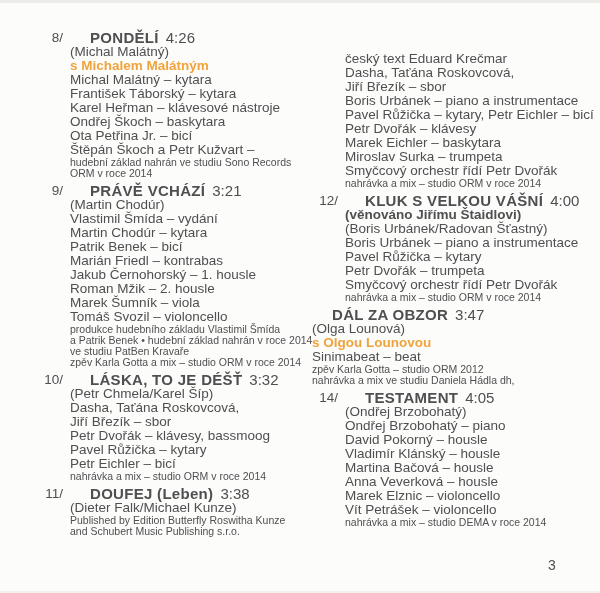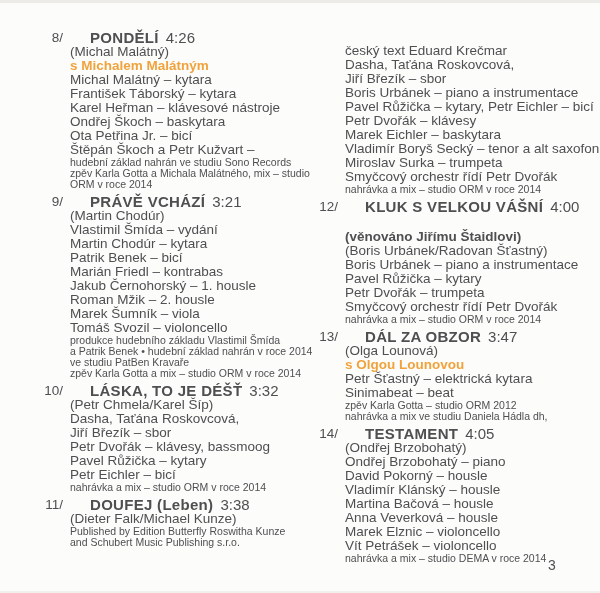--- a/index.html
+++ b/index.html
@@ -15,21 +15,21 @@
   .scan-edge-top {
     position: absolute; top: 0; left: 0; right: 0; height: 3px;
     background: #eceblE8; background: #ecebe8;
   }
   .scan-edge-bottom {
     position: absolute; bottom: 0; left: 0; right: 0; height: 2px;
     background: #f1f0ed;
   }
   .col { position: absolute; }
   .col-left  { left: 30px;  top: 30px; width: 285px; }
-  .col-right { left: 305px; top: 44px; width: 292px; }
+  .col-right { left: 305px; top: 52px; width: 292px; }
 
   .track { display: flex; margin-bottom: 4px; }
   .track-num {
     flex: 0 0 33px;
     width: 33px;
     text-align: right;
     font-size: 13.5px;
     line-height: 15px;
     white-space: nowrap;
   }
@@ -52,21 +52,21 @@
   .line { white-space: nowrap; }
   .line.normal, .line.bold, .line.accent {
     font-size: 13.5px;
     line-height: 14px;
   }
   .line.small {
     font-size: 10.5px;
     line-height: 11px;
   }
   .line.accent { color: var(--accent, #f2a63e); font-weight: bold; }
-  .line.bold { font-weight: bold; margin-top: 16px; }
+  .line.bold { font-weight: bold; }
 
   .page-number {
     position: absolute;
     left: 548px;
     top: 558px;
     font-size: 14px;
     line-height: 15px;
   }
 </style>
 </head>
@@ -83,21 +83,20 @@
       </div>
     <div class="line normal">(Michal Malátný)</div>
           <div class="line accent">s Michalem Malátným</div>
           <div class="line normal">Michal Malátný – kytara</div>
           <div class="line normal">František Táborský – kytara</div>
           <div class="line normal">Karel Heřman – klávesové nástroje</div>
           <div class="line normal">Ondřej Škoch – baskytara</div>
           <div class="line normal">Ota Petřina Jr. – bicí</div>
           <div class="line normal">Štěpán Škoch a Petr Kužvart –</div>
           <div class="line small">hudební základ nahrán ve studiu Sono Records</div>
-          <div class="line small">zpěv Karla Gotta a Michala Malátného, mix – studio</div>
           <div class="line small">ORM v roce 2014</div>
         </div>
   </div>
 
   <div class="track">
     <div class="track-num">9/</div>
     <div class="track-body">
       <div class="title-line">
         <span>PRÁVĚ VCHÁZÍ</span><span class="duration">3:21</span>
       </div>
@@ -150,21 +149,20 @@
     <div class="track-num"></div>
     <div class="track-body">
 
     <div class="line normal">český text Eduard Krečmar</div>
           <div class="line normal">Dasha, Taťána Roskovcová,</div>
           <div class="line normal">Jiří Březík – sbor</div>
           <div class="line normal">Boris Urbánek – piano a instrumentace</div>
           <div class="line normal">Pavel Růžička – kytary, Petr Eichler – bicí</div>
           <div class="line normal">Petr Dvořák – klávesy</div>
           <div class="line normal">Marek Eichler – baskytara</div>
-          <div class="line normal">Vladimír Boryš Secký – tenor a alt saxofon</div>
           <div class="line normal">Miroslav Surka – trumpeta</div>
           <div class="line normal">Smyčcový orchestr řídí Petr Dvořák</div>
           <div class="line small">nahrávka a mix – studio ORM v roce 2014</div>
         </div>
   </div>
 
   <div class="track">
     <div class="track-num">12/</div>
     <div class="track-body">
       <div class="title-line">
@@ -174,28 +172,26 @@
           <div class="line normal">(Boris Urbánek/Radovan Šťastný)</div>
           <div class="line normal">Boris Urbánek – piano a instrumentace</div>
           <div class="line normal">Pavel Růžička – kytary</div>
           <div class="line normal">Petr Dvořák – trumpeta</div>
           <div class="line normal">Smyčcový orchestr řídí Petr Dvořák</div>
           <div class="line small">nahrávka a mix – studio ORM v roce 2014</div>
         </div>
   </div>
 
   <div class="track">
-    <div class="track-num">13/</div>
     <div class="track-body">
       <div class="title-line">
         <span>DÁL ZA OBZOR</span><span class="duration">3:47</span>
       </div>
     <div class="line normal">(Olga Lounová)</div>
           <div class="line accent">s Olgou Lounovou</div>
-          <div class="line normal">Petr Šťastný – elektrická kytara</div>
           <div class="line normal">Sinimabeat – beat</div>
           <div class="line small">zpěv Karla Gotta – studio ORM 2012</div>
           <div class="line small">nahrávka a mix ve studiu Daniela Hádla dh,</div>
         </div>
   </div>
 
   <div class="track">
     <div class="track-num">14/</div>
     <div class="track-body">
       <div class="title-line">

